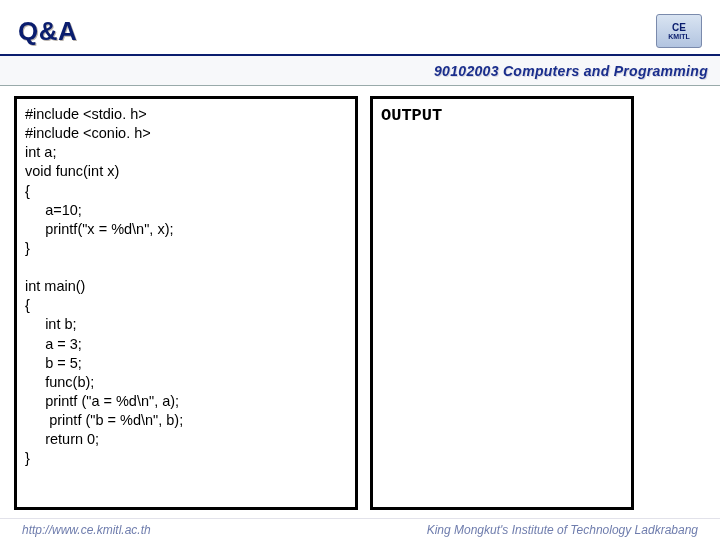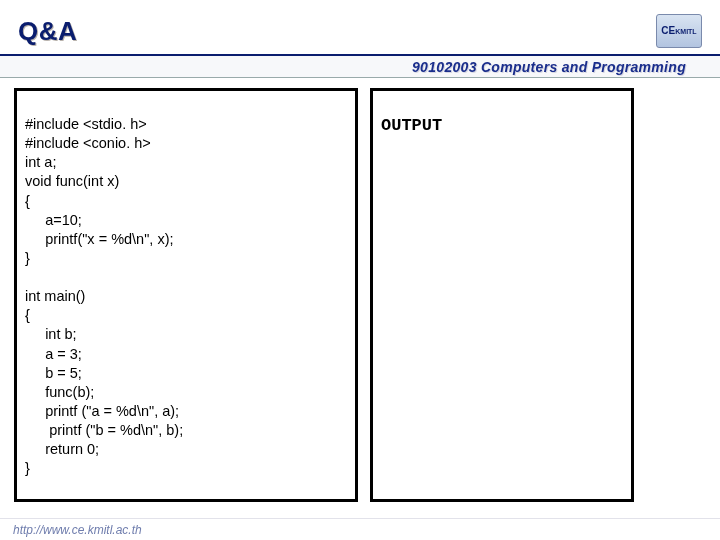--- a/index.html
+++ b/index.html
@@ -24,56 +24,56 @@
     text-shadow: 1px 1px 0 #b9b3ad;
     letter-spacing: 0.5px;
   }
   .logo {
     width: 46px;
     height: 34px;
     background: linear-gradient(#d9e4f2, #b2c4e0);
     border: 1px solid #7a8aac;
     border-radius: 3px;
     display: flex;
-    flex-direction: row;
+    flex-direction: column;
     align-items: center;
     justify-content: center;
     font-size: 7px;
     color: #0a1d6e;
     font-weight: bold;
     line-height: 1;
   }
   .logo-top { font-size: 10px; }
   .hr-band {
-    height: 24px;
+    height: 32px;
     border-top: 2px solid #0a1d6e;
     border-bottom: 1px solid #9aa;
     display: flex;
     align-items: center;
     justify-content: flex-end;
-    padding-right: 34px;
+    padding-right: 12px;
     background: #f7f8fa;
   }
   .course {
     font-size: 14px;
     font-style: italic;
     font-weight: bold;
     color: #1a2e8c;
     text-shadow: 1px 1px 0 #d7d7e2;
     letter-spacing: 0.3px;
   }
   .content {
     display: flex;
     gap: 12px;
     padding: 10px 14px 0 14px;
   }
   .code-box, .output-box {
     border: 3px solid #000;
     background: #fff;
-    padding: 24px 8px;
+    padding: 6px 8px;
   }
   .code-box {
     width: 344px;
     height: 414px;
     font-family: Arial, Helvetica, sans-serif;
     font-size: 14.5px;
     line-height: 1.32;
     color: #000;
   }
   .code-box pre {
@@ -94,21 +94,21 @@
   }
   .footer {
     position: absolute;
     bottom: 0;
     left: 0;
     right: 0;
     height: 22px;
     display: flex;
     align-items: center;
     justify-content: space-between;
-    padding: 0 13px;
+    padding: 0 22px;
     font-size: 12px;
     font-style: italic;
     color: #6f7dad;
     background: #fff;
     border-top: 1px solid #e2e2ea;
   }
 </style>
 </head>
 <body>
 
@@ -146,13 +146,14 @@
      return 0;
 }</pre>
   </div>
   <div class="output-box">
     <div class="output-title">OUTPUT</div>
   </div>
 </div>
 
 <div class="footer">
   <span>http://www.ce.kmitl.ac.th</span>
+  <span>King Mongkut's Institute of Technology Ladkrabang</span>
 </div>
 
 </body></html>

